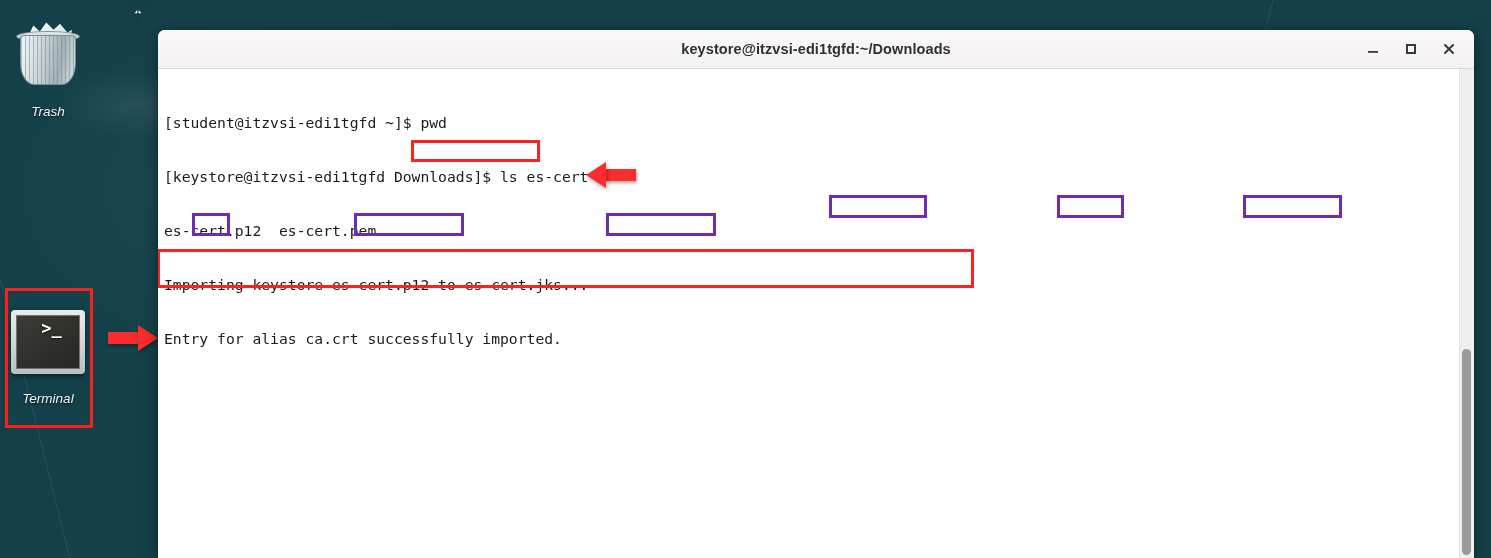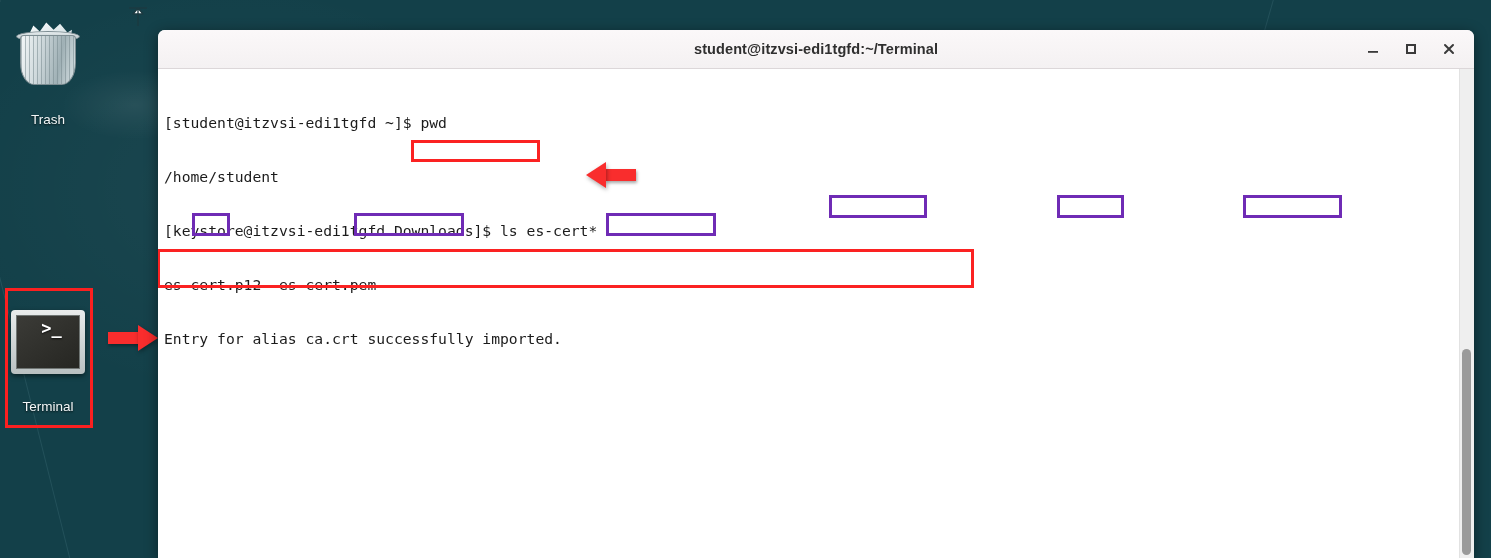--- a/index.html
+++ b/index.html
@@ -45,21 +45,21 @@
     font-size: 13.5px;
     text-shadow: 0 1px 2px rgba(0,0,0,0.75);
     user-select: none;
   }
   .desk-icon .glyph {
     height: 74px;
     display: flex;
     align-items: center;
     justify-content: center;
   }
-  .desk-icon .caption { margin-top: 20px; line-height: 15px; }
+  .desk-icon .caption { margin-top: 12px; line-height: 15px; font-style: italic; }
 
   
   .trash {
     position: relative;
     width: 60px;
     height: 64px;
   }
   .trash .lid {
     position: absolute; top: 8px; left: -2px;
     width: 64px; height: 11px; border-radius: 50%;
@@ -284,21 +284,21 @@
 
   <div class="arrow-right" style="left:0; top:0;">
     <div class="arrow-shaft" style="left:108px; top:332px; width:32px; height:12px;"></div>
     <div class="arrow-head right" style="left:138px; top:325px;"></div>
   </div>
 </div>
 
 <div id="terminal-window">
 
   <div id="titlebar">
-    <div id="window-title">student@itzvsi-edi1tgfd:~/Terminal</div>
+    <div id="window-title">keystore@itzvsi-edi1tgfd:~/Downloads</div>
     <div class="win-btns">
       <div class="win-btn">
         <svg width="14" height="14" viewBox="0 0 14 14">
             <rect x="2" y="9" width="10" height="1.8" fill="#3a3a3a"></rect>
           </svg>
       </div>
       <div class="win-btn">
         <svg width="14" height="14" viewBox="0 0 14 14">
             <rect x="3" y="3" width="8" height="8" fill="none" stroke="#3a3a3a" stroke-width="2"></rect>
           </svg>
@@ -307,23 +307,23 @@
         <svg width="14" height="14" viewBox="0 0 14 14">
             <path d="M3 3 L11 11 M11 3 L3 11" stroke="#3a3a3a" stroke-width="2" stroke-linecap="round"></path>
           </svg>
       </div>
     </div>
   </div>
 
   <div id="terminal-body">
     <div id="term-text">
       <div class="tline">[student@itzvsi-edi1tgfd ~]$ pwd</div>
-      <div class="tline">/home/student</div>
       <div class="tline">[keystore@itzvsi-edi1tgfd Downloads]$ ls es-cert*</div>
       <div class="tline">es-cert.p12  es-cert.pem</div>
+      <div class="tline">Importing keystore es-cert.p12 to es-cert.jks...</div>
       <div class="tline">Entry for alias ca.crt successfully imported.</div>
       
       
       
       
       
       
     </div>
 
     <div class="anno red" style="left:253px; top:71px;  width:129px; height:22px;"></div>

